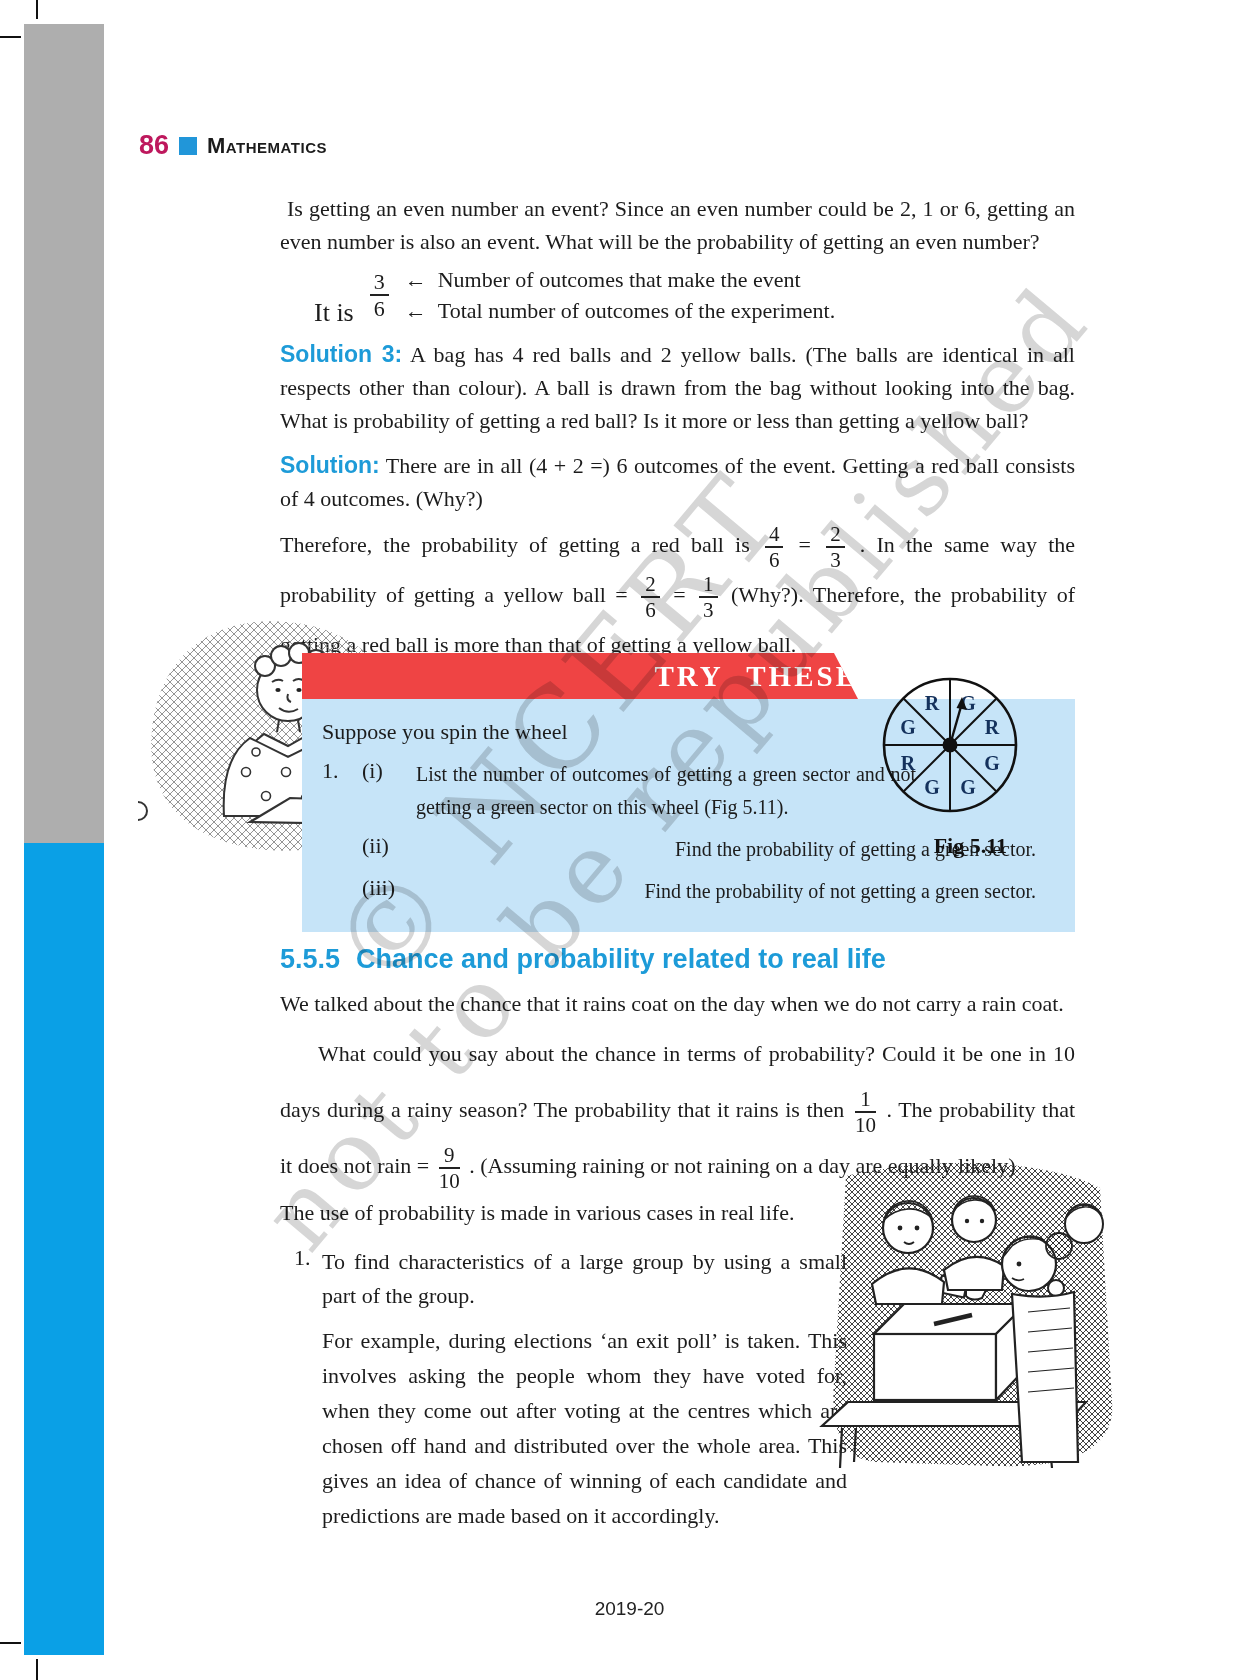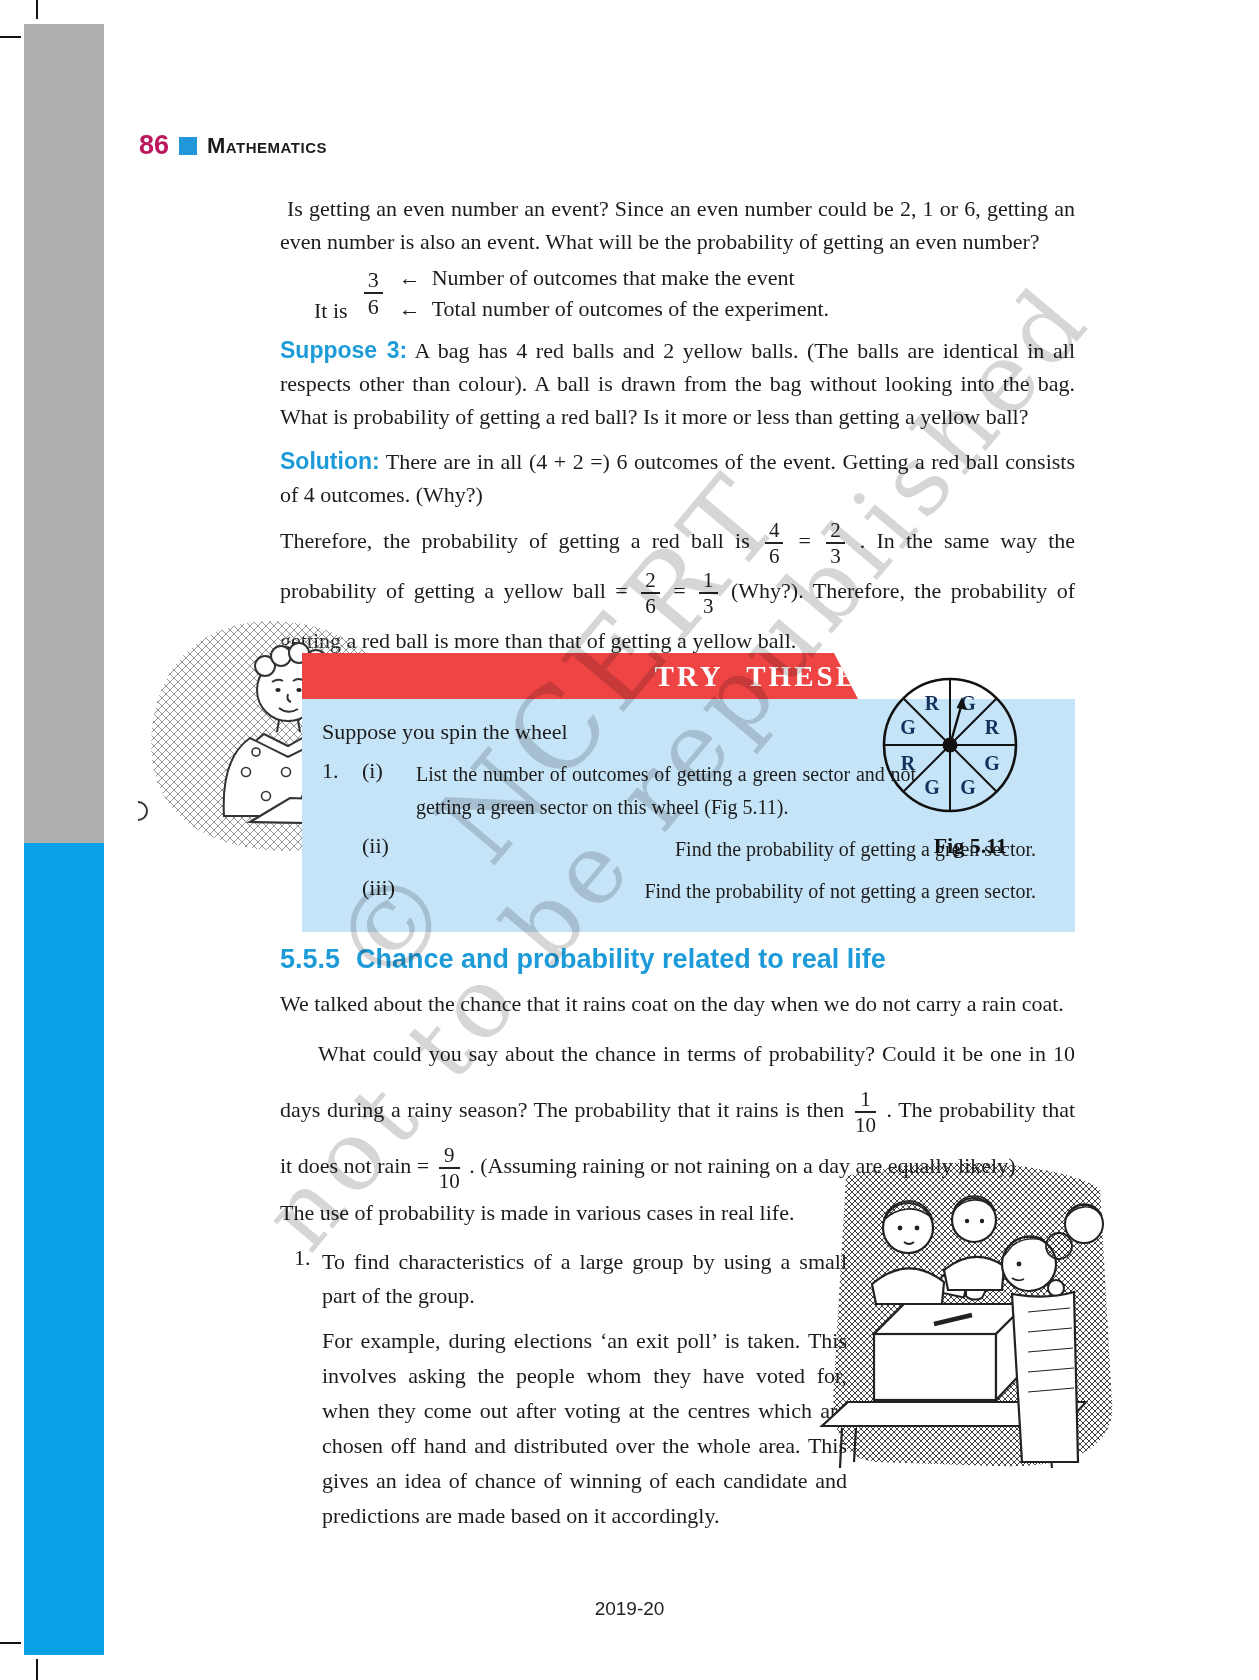--- a/index.html
+++ b/index.html
@@ -28,21 +28,21 @@
   .coltop{position:absolute;left:280px;top:192px;width:795px;}
   .mid{position:absolute;left:280px;top:944px;width:795px;}
   p{margin:0;font-size:22px;line-height:33px;text-align:justify;}
   .lead{font-family:"Liberation Sans",sans-serif;font-weight:bold;font-size:23px;color:#1d9bd8;}
 
   .frac{display:inline-block;text-align:center;vertical-align:middle;line-height:1.05;margin:0 4px;}
   .frac .fn{display:block;padding:0 4px 1px;border-bottom:2px solid #222;}
   .frac .fd{display:block;padding-top:1px;}
 
   .itis{display:flex;align-items:center;gap:12px;margin:4px 0 8px 34px;}
-  .itis .word{font-size:22px;margin-top:36px;}
+  .itis .word{font-size:26px;margin-top:36px;}
   .itis .frac{font-size:22px;}
   .itis .notes{display:flex;flex-direction:column;}
   .itis .notes span{font-size:22px;line-height:31px;text-align:left;}
 
   .p-example{margin-top:10px;}
   .p-sol1{margin-top:12px;}
   .p-sol2{margin-top:6px;line-height:48px;}
   .p-sol2 .frac{font-size:21px;line-height:1.05;}
 
   
@@ -118,21 +118,21 @@
         <span class="fn">3</span>
         <span class="fd">6</span>
       </span>
       <span class="notes">
         <span><span>←</span>&nbsp;&nbsp;<span>Number of outcomes that make the event</span></span>
         <span><span>←</span>&nbsp;&nbsp;<span>Total number of outcomes of the experiment.</span></span>
       </span>
     </div>
 
     <p class="p-example">
-      <span class="lead">Suppose 3:</span>
+      <span class="lead">Solution 3:</span>
       <span>A bag has 4 red balls and 2 yellow balls. (The balls are identical in all respects other than colour). A ball is drawn from the bag without looking into the bag. What is probability of getting a red ball? Is it more or less than getting a yellow ball?</span>
     </p>
 
     <p class="p-sol1">
       <span class="lead">Solution:</span>
       <span>There are in all (4 + 2 =) 6 outcomes of the event. Getting a red ball consists of 4 outcomes. (Why?)</span>
     </p>
 
     <p class="p-sol2">
       <span>Therefore, the probability of getting a red ball is</span>

